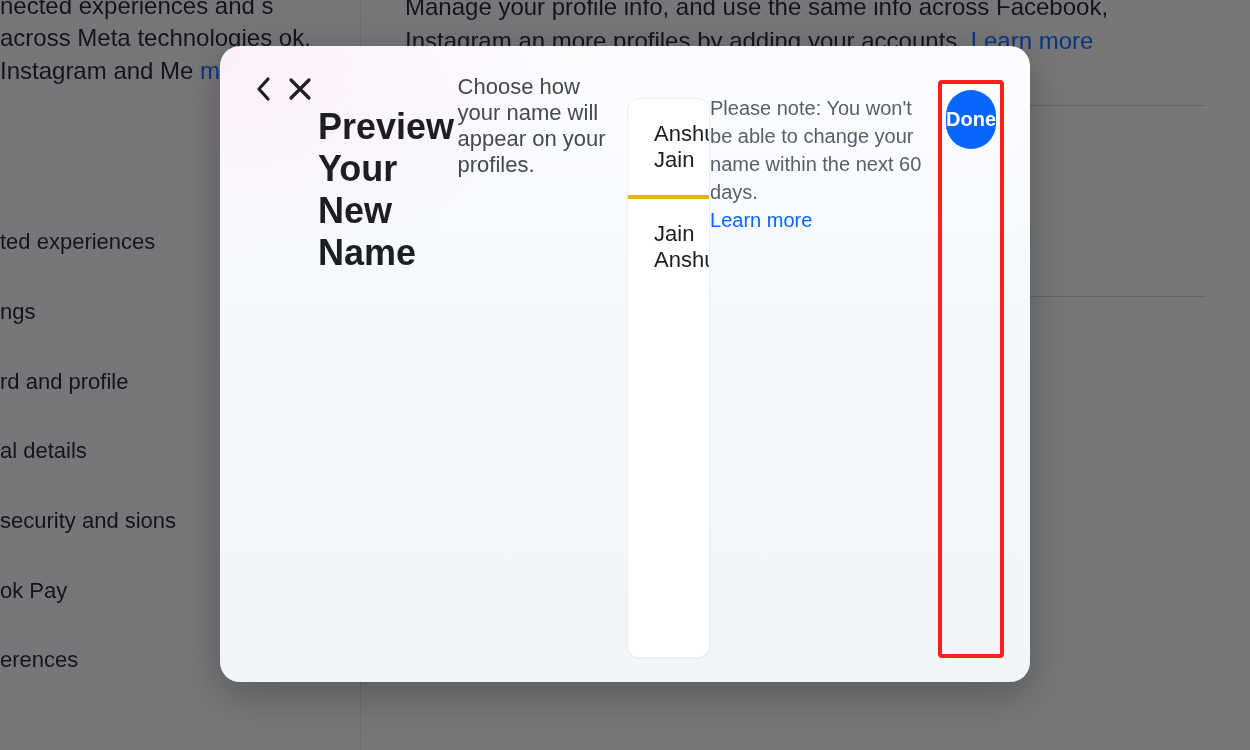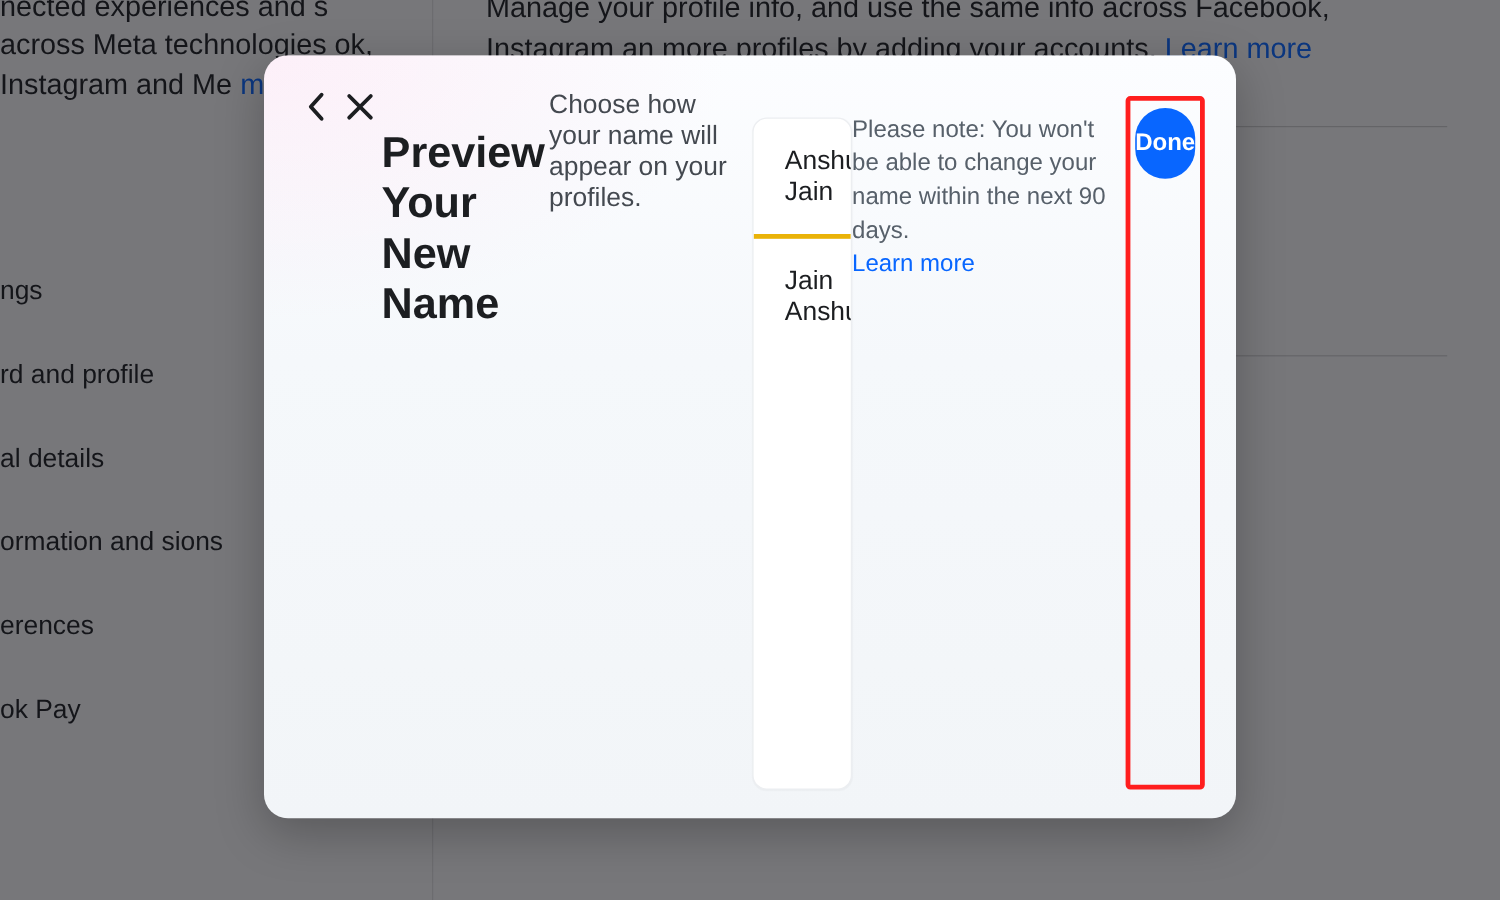--- a/index.html
+++ b/index.html
@@ -159,26 +159,27 @@
 </head>
 <body>
 
 <div class="bg-page">
   <div class="bg-left">
     <div class="top-copy">
       <span>nected experiences and s across Meta technologies ok, Instagram and Me</span>
       <span class="link">more</span>
     </div>
     <ul>
+      <li>ted experiences</li>
       <li>ngs</li>
       <li>rd and profile</li>
       <li>al details</li>
-      <li>ormation and sions</li>
+      <li>security and sions</li>
+      <li>ok Pay</li>
       <li>erences</li>
-      <li>ok Pay</li>
     </ul>
   </div>
   <div class="bg-right">
     <div class="desc">
       <span>Manage your profile info, and use the same info across Facebook, Instagram an more profiles by adding your accounts. </span>
       <span class="learn">Learn more</span>
     </div>
     <div class="hr1"></div>
     <div class="hr2"></div>
   </div>
@@ -212,21 +213,21 @@
       <span class="option-label">Anshumann Jain</span>
       <span class="radio checked"></span>
     </div>
     <div class="option-row">
       <span class="option-label">Jain Anshumann</span>
       <span class="radio unchecked"></span>
     </div>
   </div>
 
   <div class="note">
-    <span>Please note: You won't be able to change your name within the next 90 days. </span><br>
+    <span>Please note: You won't be able to change your name within the next 60 days. </span><br>
     <span class="note-link">Learn more</span>
   </div>
 
   <div class="spacer"></div>
 
   <div class="done-wrap">
     <button class="done-btn">Done</button>
   </div>
 </div>
 

